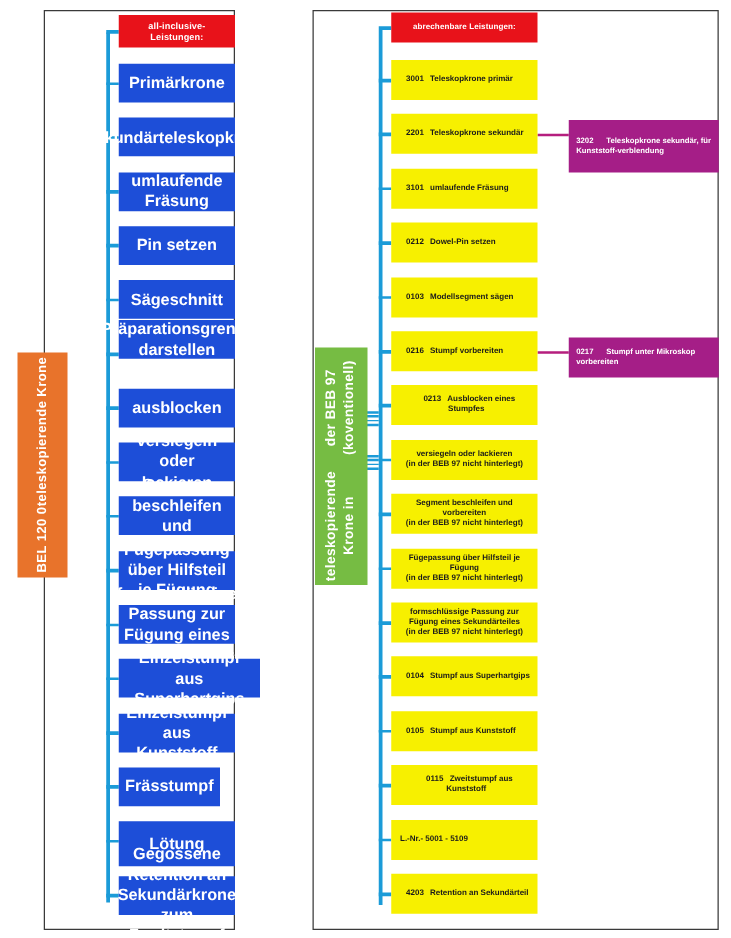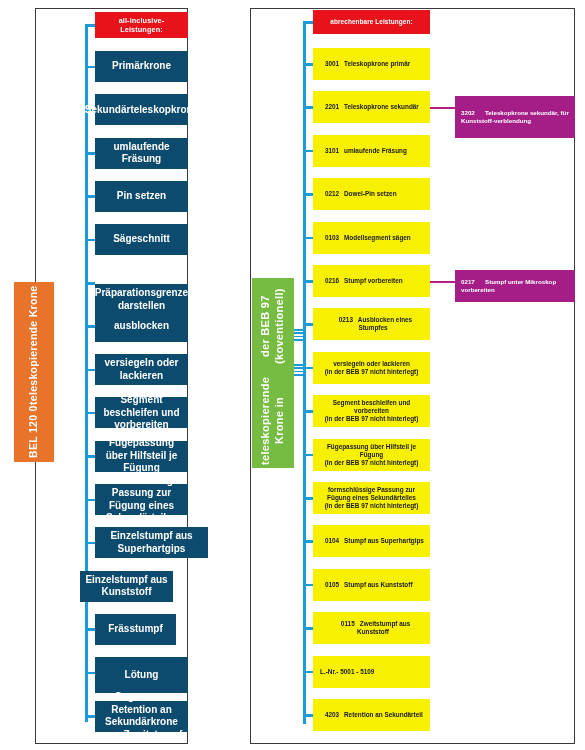--- a/index.html
+++ b/index.html
@@ -23,21 +23,21 @@
   .spine{position:absolute;background:#1B9BD8;width:2.5px;z-index:2;}
   #spine-left{left:85px;top:26px;height:696px;}
   #spine-right{left:303px;top:24px;height:700px;}
 
   .stub{position:absolute;height:2.5px;background:#1B9BD8;z-index:2;}
 
   
   .node{position:absolute;box-sizing:border-box;display:flex;align-items:center;
         justify-content:center;text-align:center;line-height:1.25;z-index:4;padding:2px 4px;}
   .node.red{background:#E8121A;color:#ffffff;font-weight:bold;font-size:7.3px;letter-spacing:.1px;}
-  .node.blue{background:#0c4a6e;color:#ffffff;font-weight:bold;font-size:10px;}
+  .node.blue{background:#1d4ed8;color:#ffffff;font-weight:bold;font-size:13px;}
   .node.yellow{background:#F7F000;color:#1a1a1a;font-weight:bold;font-size:6.4px;}
   .node.yellow.coded{justify-content:flex-start;padding-left:7px;}
   .node.magenta{background:#A51E87;color:#ffffff;font-weight:bold;font-size:6.4px;
                 justify-content:flex-start;text-align:left;padding-left:6px;}
   .node .code{display:inline-block;min-width:24px;}
   .node .multi{display:block;}
 
   
   .mlink{position:absolute;height:2px;background:#B51E7E;z-index:3;}
 
@@ -82,35 +82,35 @@
 <div class="node blue" style="left: 95px; top: 51px; width: 93px; height: 31px;">Primärkrone</div>
 <div class="stub" style="left: 85px; top: 65.5px; width: 10px;"></div>
 <div class="node blue" style="left: 95px; top: 94.3px; width: 93px; height: 31px;">Sekundärteleskopkrone</div>
 <div class="stub" style="left: 85px; top: 108.8px; width: 10px;"></div>
 <div class="node blue" style="left: 95px; top: 137.6px; width: 93px; height: 31px;">umlaufende Fräsung</div>
 <div class="stub" style="left: 85px; top: 152.1px; width: 10px;"></div>
 <div class="node blue" style="left: 95px; top: 180.9px; width: 93px; height: 31px;">Pin setzen</div>
 <div class="stub" style="left: 85px; top: 195.4px; width: 10px;"></div>
 <div class="node blue" style="left: 95px; top: 224.2px; width: 93px; height: 31px;">Sägeschnitt</div>
 <div class="stub" style="left: 85px; top: 238.7px; width: 10px;"></div>
-<div class="node blue" style="left: 95px; top: 284px; width: 93px; height: 31px;">Präparationsgrenze darstellen</div>
+<div class="node blue" style="left: 95px; top: 256px; width: 93px; height: 31px;">Präparationsgrenze darstellen</div>
 <div class="stub" style="left: 85px; top: 282px; width: 10px;"></div>
 <div class="node blue" style="left: 95px; top: 310.8px; width: 93px; height: 31px;">ausblocken</div>
 <div class="stub" style="left: 85px; top: 325.3px; width: 10px;"></div>
 <div class="node blue" style="left: 95px; top: 354.1px; width: 93px; height: 31px;">versiegeln oder lackieren</div>
 <div class="stub" style="left: 85px; top: 368.6px; width: 10px;"></div>
 <div class="node blue" style="left: 95px; top: 397.4px; width: 93px; height: 31px;">Segment beschleifen und vorbereiten</div>
 <div class="stub" style="left: 85px; top: 411.9px; width: 10px;"></div>
 <div class="node blue" style="left: 95px; top: 440.7px; width: 93px; height: 31px;">Fügepassung über Hilfsteil je Fügung</div>
 <div class="stub" style="left: 85px; top: 455.2px; width: 10px;"></div>
 <div class="node blue" style="left: 95px; top: 484px; width: 93px; height: 31px;">formschlüssige Passung zur Fügung eines Sekundärteiles</div>
 <div class="stub" style="left: 85px; top: 498.5px; width: 10px;"></div>
 <div class="node blue" style="left: 95px; top: 527.3px; width: 113px; height: 31px;">Einzelstumpf aus Superhartgips</div>
 <div class="stub" style="left: 85px; top: 541.8px; width: 10px;"></div>
-<div class="node blue" style="left: 80px; top: 570.6px; width: 93px; height: 31px;">Einzelstumpf aus Kunststoff</div>
+<div class="node blue" style="left: 95px; top: 570.6px; width: 93px; height: 31px;">Einzelstumpf aus Kunststoff</div>
 <div class="stub" style="left: 85px; top: 585.1px; width: 10px;"></div>
 <div class="node blue" style="left: 95px; top: 613.9px; width: 81px; height: 31px;">Frässtumpf</div>
 <div class="stub" style="left: 85px; top: 628.4px; width: 10px;"></div>
 <div class="node blue" style="left: 95px; top: 657.2px; width: 93px; height: 36px;">Lötung</div>
 <div class="stub" style="left: 85px; top: 671.7px; width: 10px;"></div>
 <div class="node blue" style="left: 95px; top: 700.5px; width: 93px; height: 31px;">Gegossene Retention an Sekundärkrone zum Zweitstumpf</div>
 <div class="stub" style="left: 85px; top: 715px; width: 10px;"></div>
 <div class="node red" style="left: 313px; top: 10px; width: 117px; height: 24px; font-size: 6.4px;">abrechenbare Leistungen:</div>
 <div class="stub" style="left: 303px; top: 21px; width: 10px;"></div>
 <div class="node yellow coded" style="left: 313px; top: 48px; width: 117px; height: 32px;">

